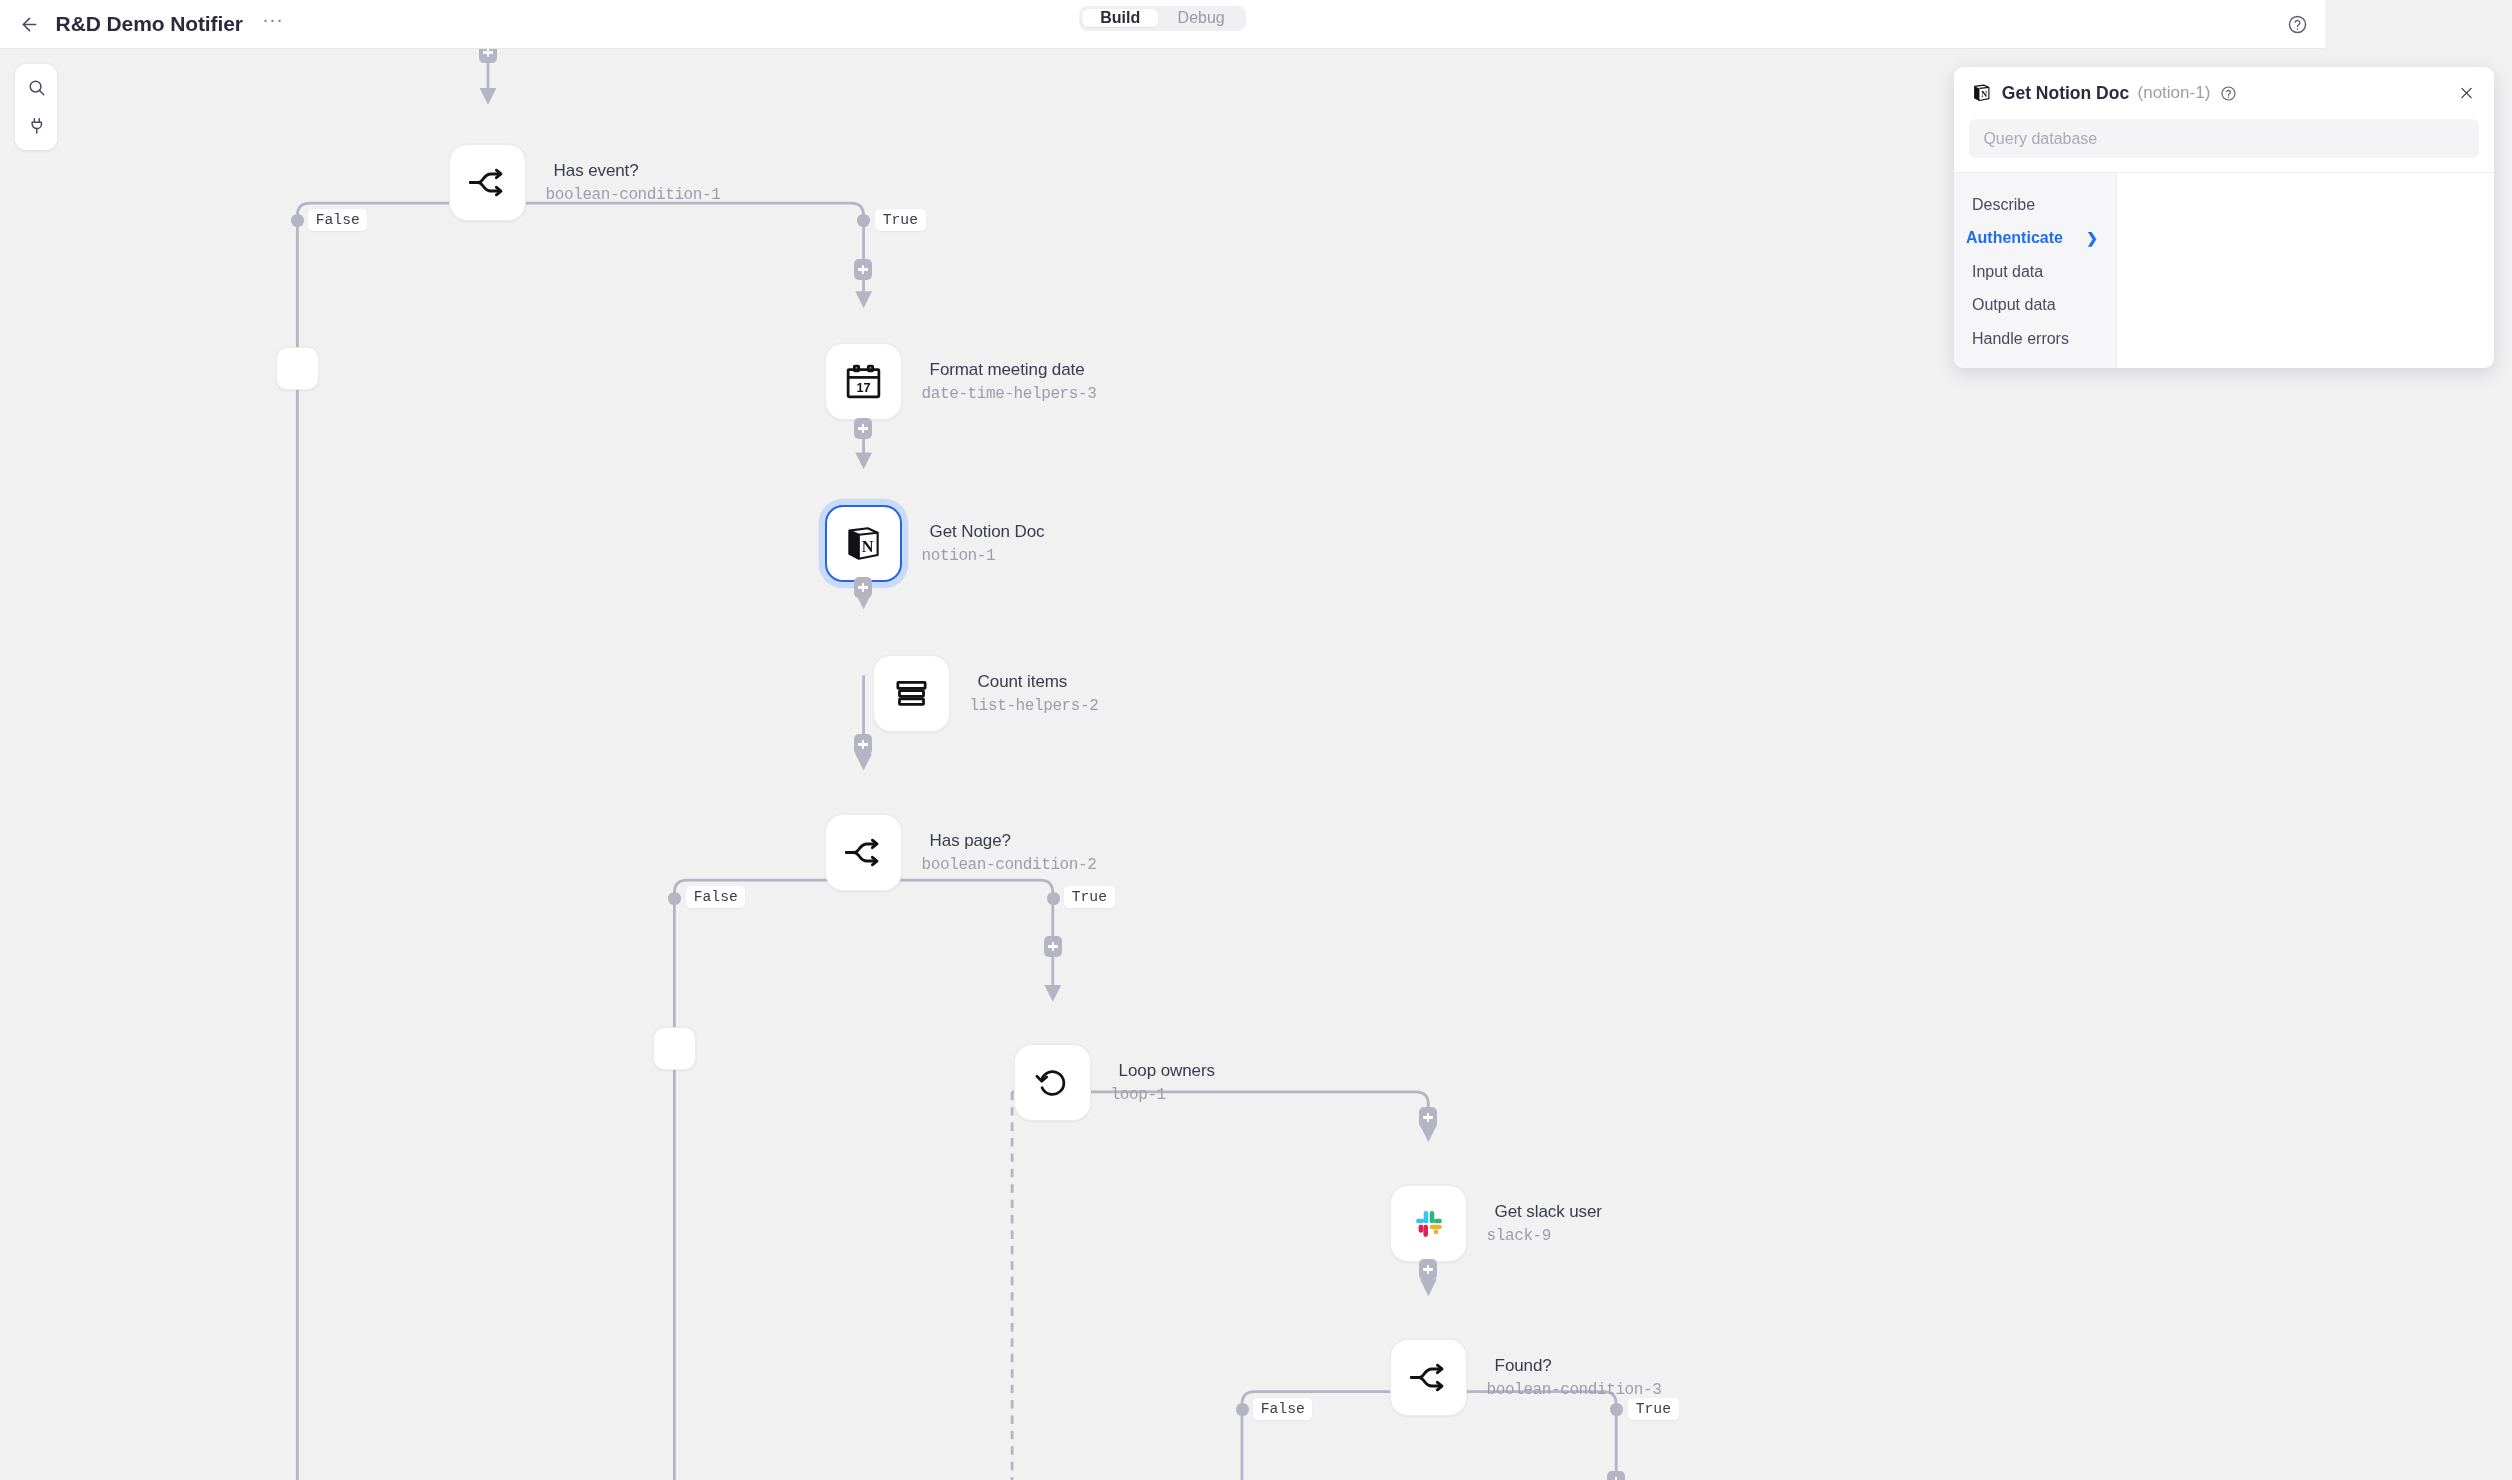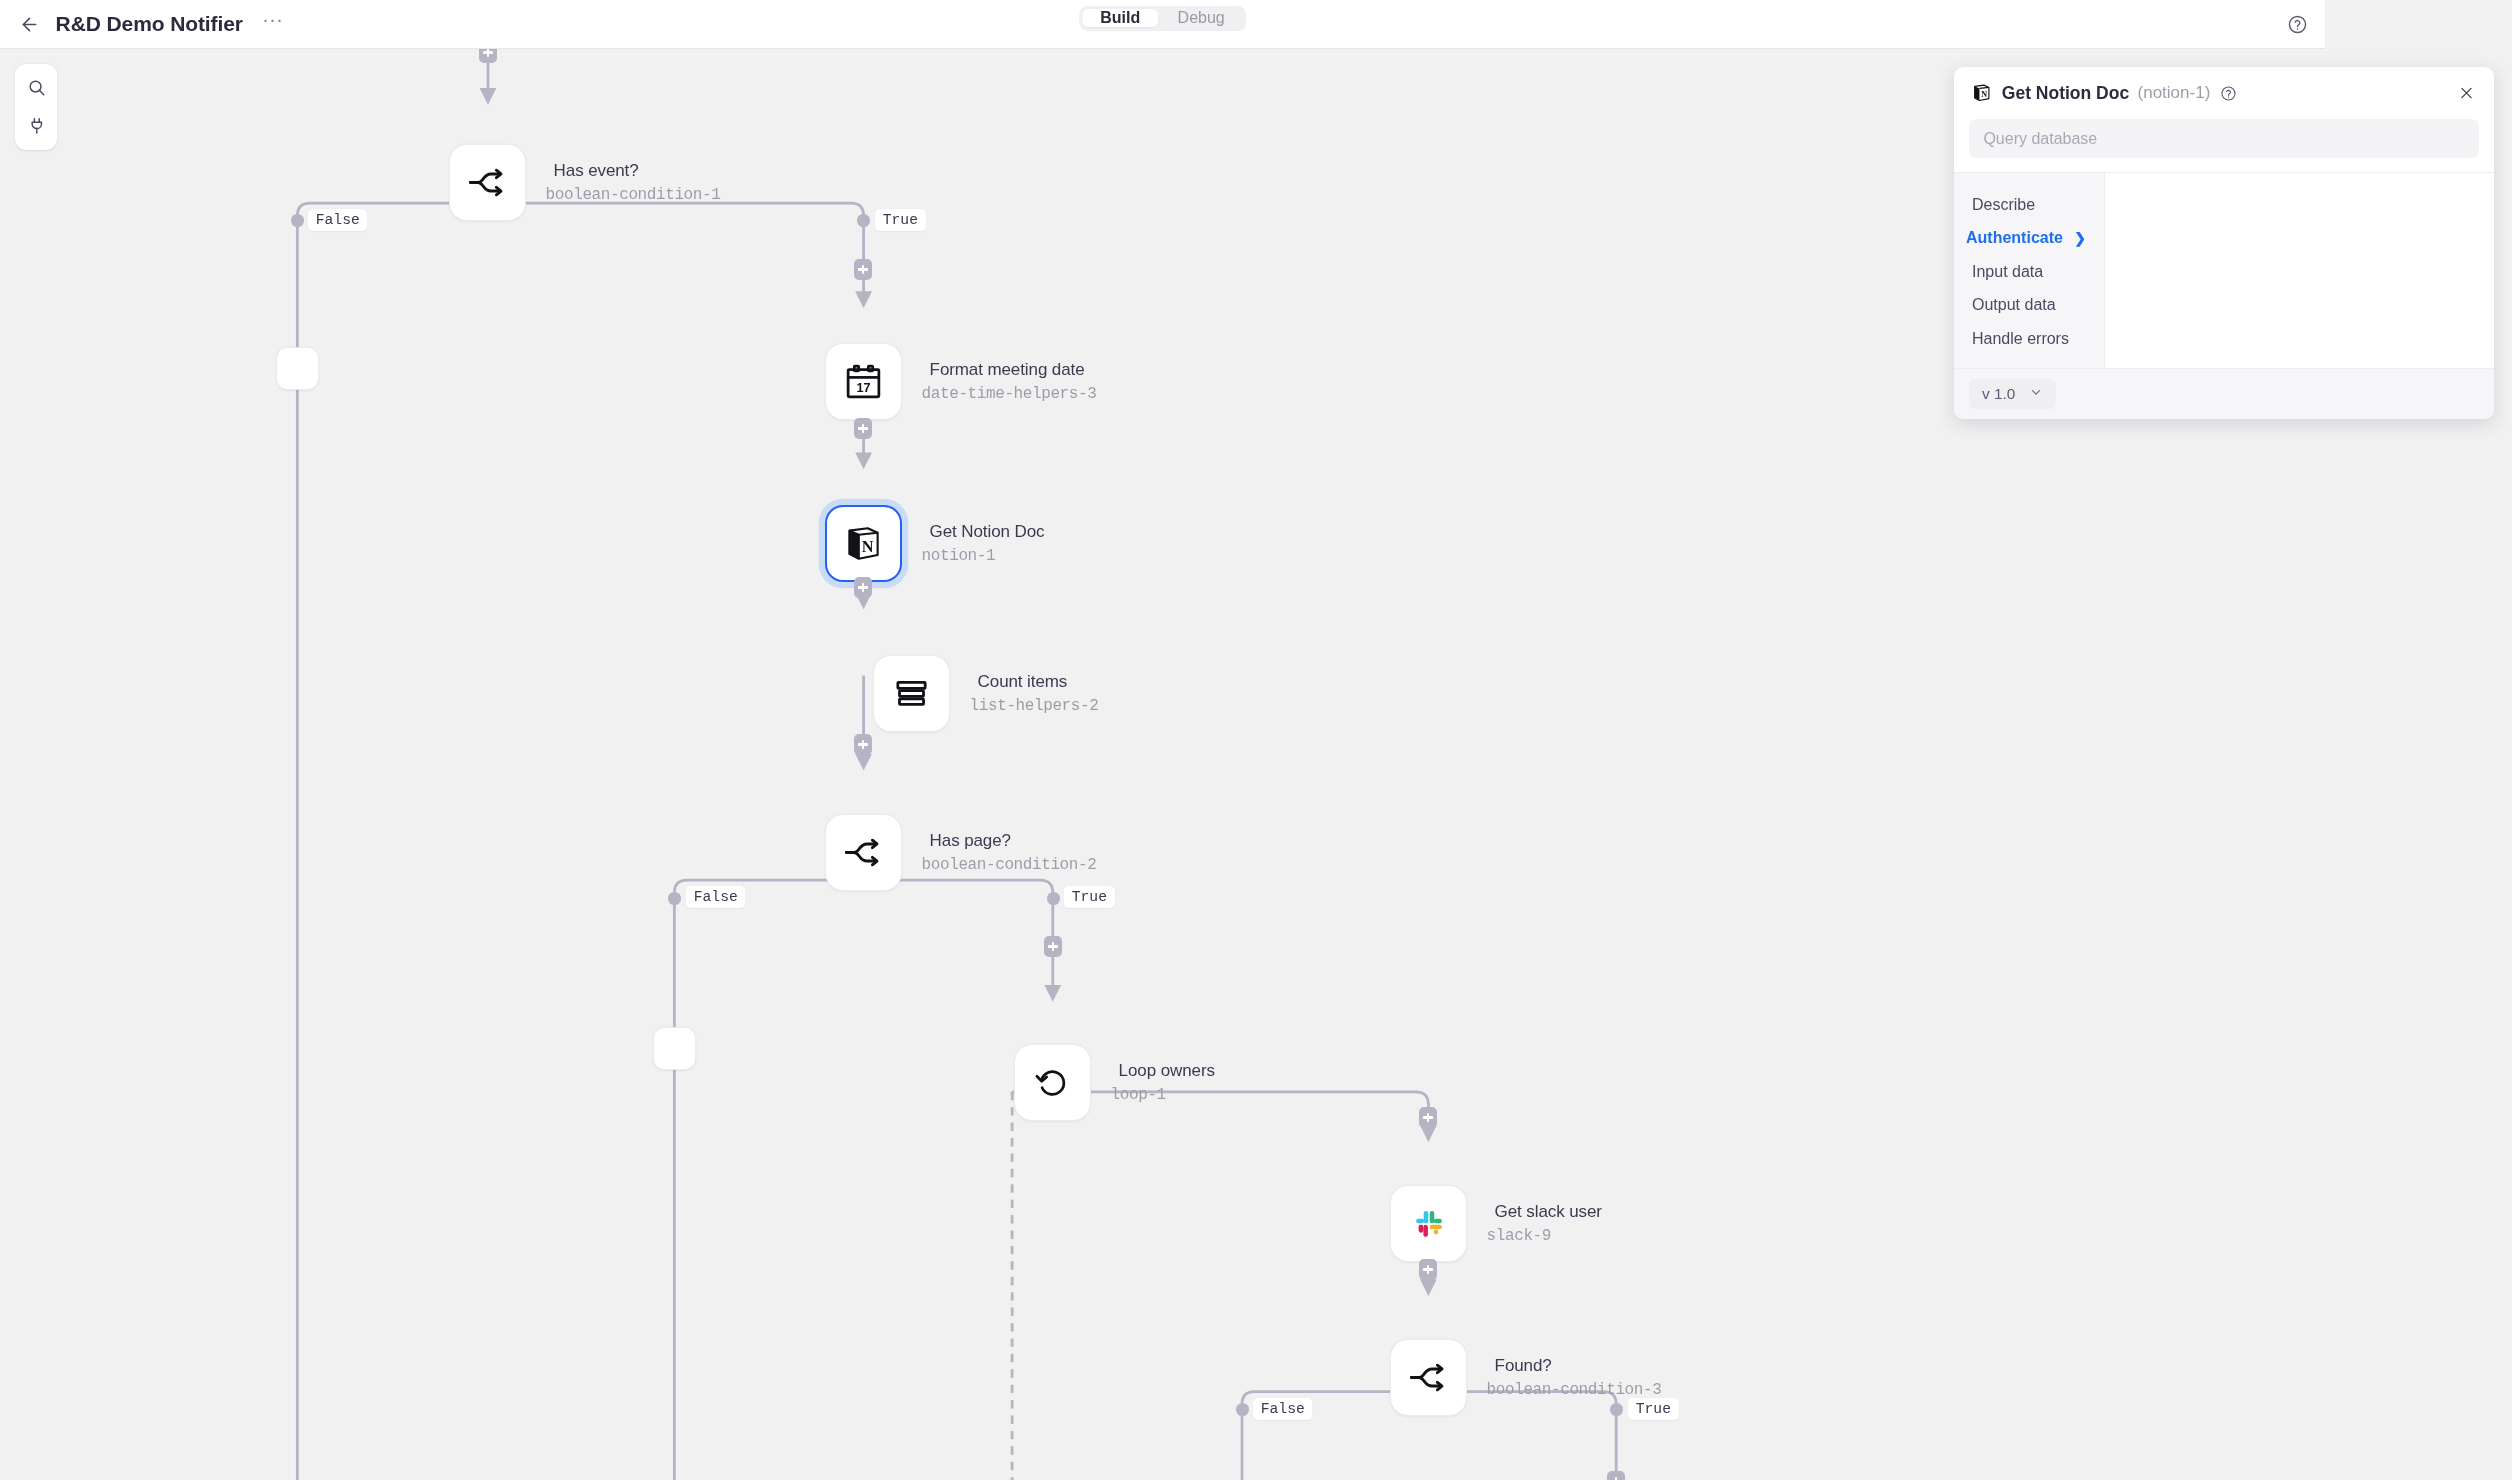--- a/index.html
+++ b/index.html
@@ -140,21 +140,21 @@
   .panel-search-wrap { padding: 0 15.4px 14px; }
   .panel-search {
     width: 100%; height: 39px; border-radius: 7px; border: none;
     background: #f4f4f6; padding: 0 14px; font-size: 16px; color: #3a3a50;
     font-family: "Liberation Sans", sans-serif; outline: none;
   }
   .panel-search::placeholder { color: #a9a9b6; }
 
   .panel-body { display: flex; border-top: 0.7px solid #eeeef1; min-height: 175px; }
   .panel-nav {
-    width: 151px; background: #f6f6f8; padding: 15.4px 0 12.6px 0; flex: none;
+    width: 163px; background: #f6f6f8; padding: 15.4px 0 12.6px 0; flex: none;
     border-right: 0.7px solid #eeeef1;
   }
   .nav-item {
     padding: 7.7px 18px; font-size: 16px; color: #4a4a60; cursor: pointer;
     display: flex; align-items: center; justify-content: space-between;
   }
   .nav-item.active { color: #1f6feb; font-weight: 600; padding-left: 12px; }
   .nav-chevron { color: #1f6feb; font-size: 14px; font-weight: 700; }
 
   .panel-content { flex: 1; padding: 18px 22.4px 28px 22.4px; background: #ffffff; }
@@ -464,26 +464,16 @@
         <div class="nav-item">
           <span>Output data</span>
         </div>
         <div class="nav-item">
           <span>Handle errors</span>
         </div>
       </div>
 
     </div>
 
-    <div class="panel-foot">
-      <div class="ver-pill">
-        <span class="ver-text">v 1.0</span>
-        <span class="ver-chevron">
-          <svg width="14" height="14" viewBox="0 0 24 24" fill="none" stroke="#6c6c80" stroke-width="2" stroke-linecap="round" stroke-linejoin="round">
-              <path d="M6 9.5l6 6 6-6"></path>
-            </svg>
-        </span>
-      </div>
-    </div>
   </div>
 
 </div>
 
 
 </body></html>

